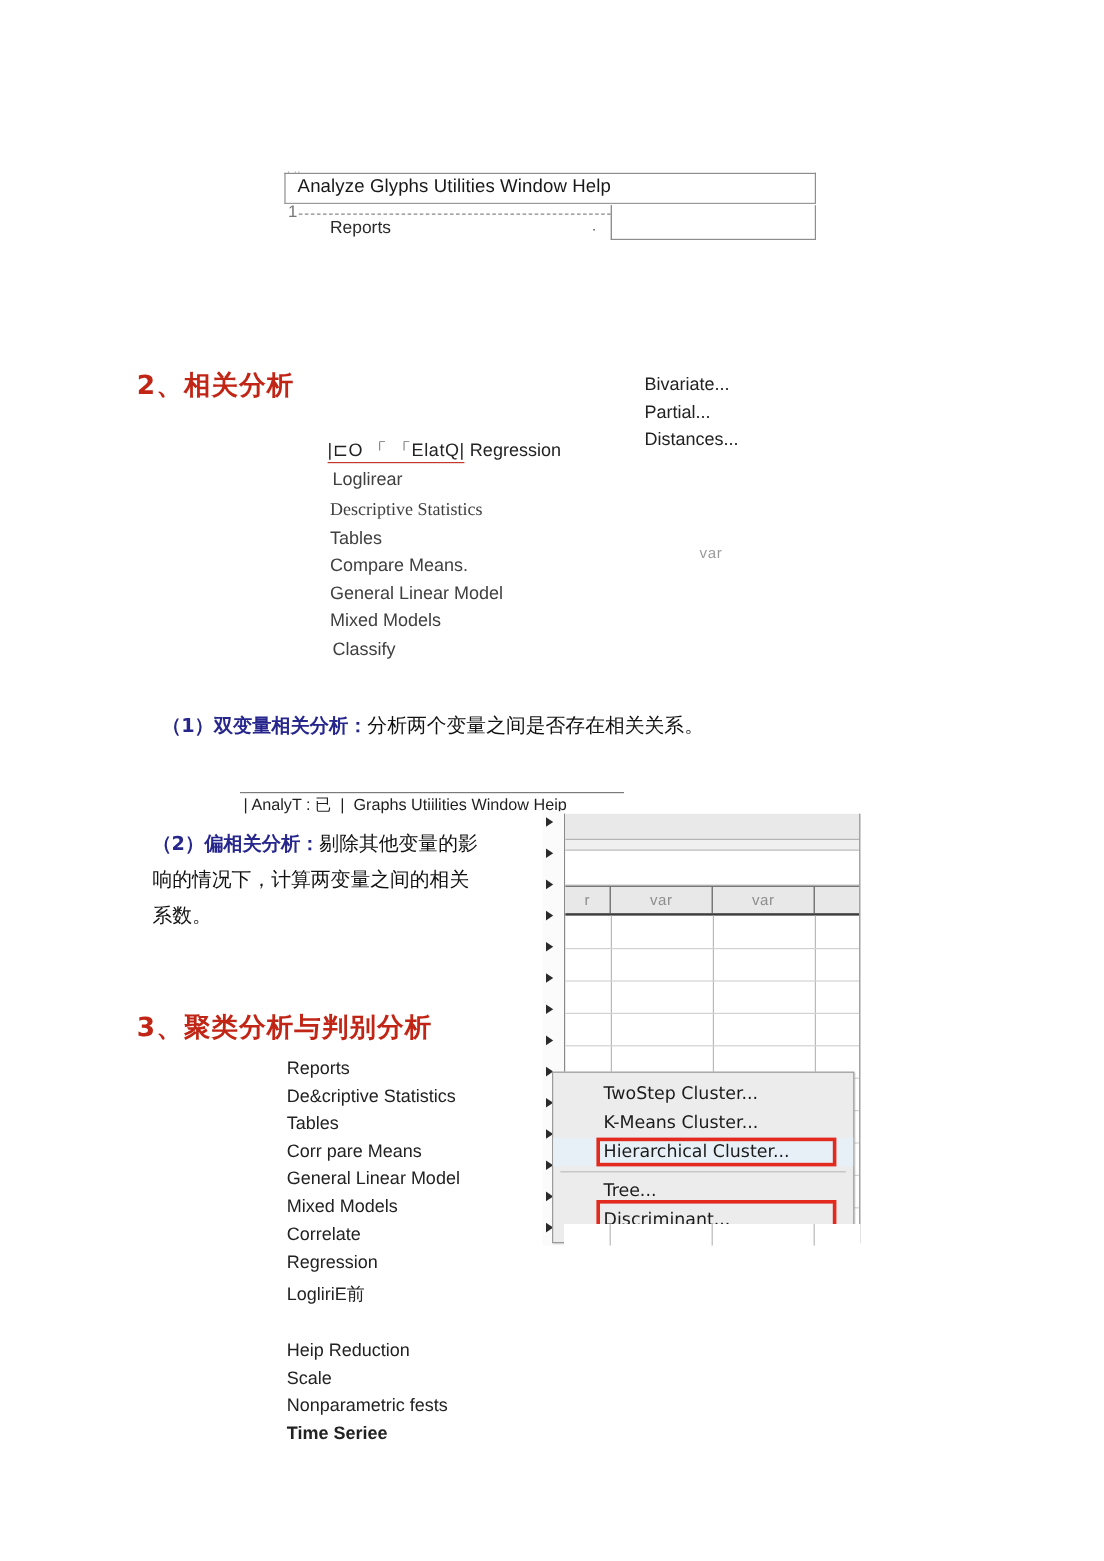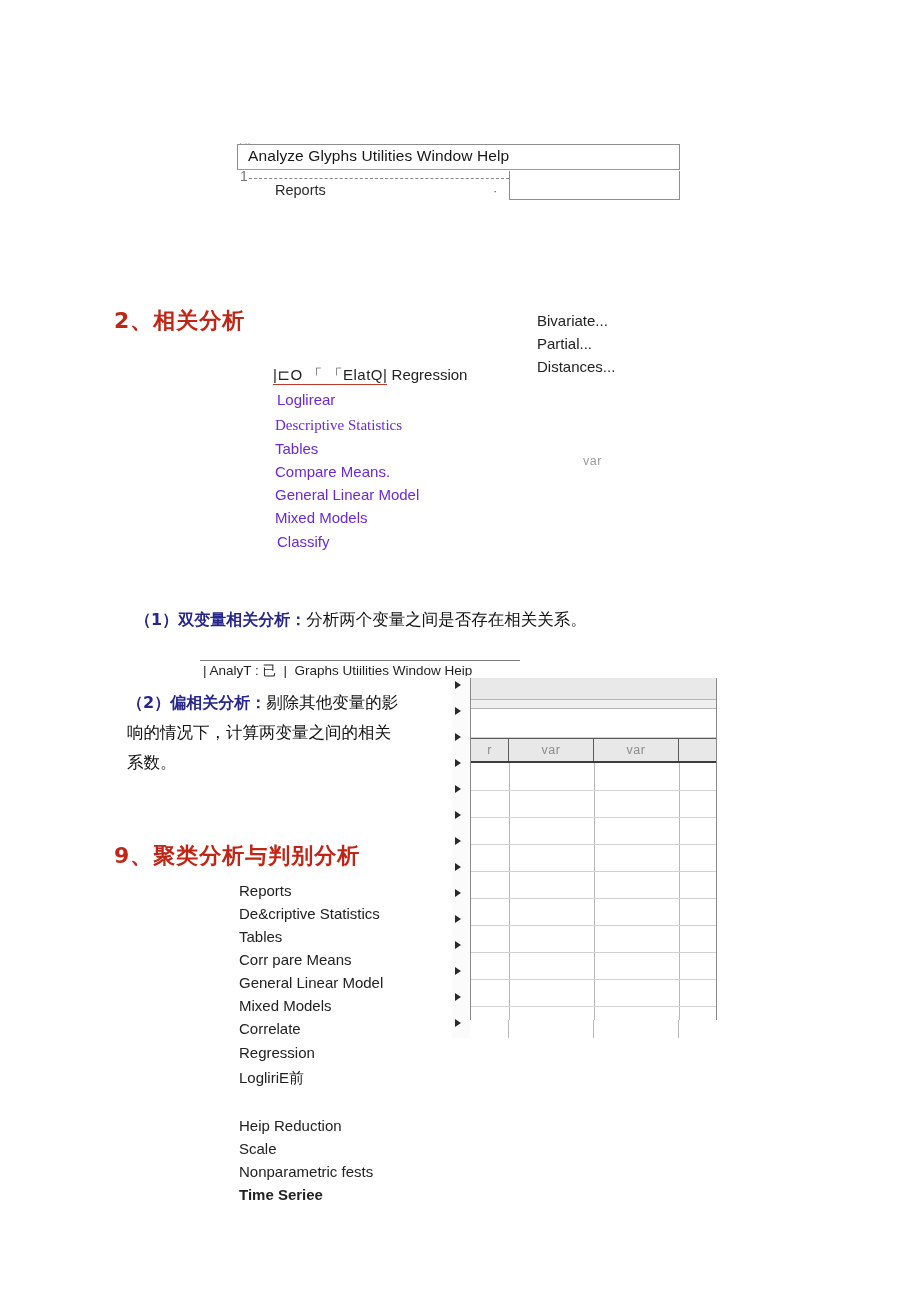--- a/index.html
+++ b/index.html
@@ -100,21 +100,21 @@
     white-space: pre;
   }
   #heading-2 { left: 114px; top: 306px; }
   #heading-3 { left: 114px; top: 841px; }
 
   
   .menu2-item {
     position: absolute;
     left: 275px;
     font-size: 15px;
-    color: #6d28d9;
+    color: #404040;
     white-space: pre;
   }
   #m2-loglinear   { top: 391px; left: 277px; }
   #m2-descriptive { top: 417px; font-family: Liberation Serif, serif; }
   #m2-tables      { top: 440px; }
   #m2-compare     { top: 463px; }
   #m2-glm         { top: 486px; }
   #m2-mixed       { top: 509px; }
   #m2-classify    { top: 533px; left: 277px; }
 
@@ -160,21 +160,21 @@
     color: #111;
     white-space: pre;
     line-height: 30px;
   }
   .para .blue {
     color: #26268c;
     font-family: "DejaVu Sans", sans-serif;
     font-weight: bold;
     font-size: 16px;
   }
-  #para-1 { left: 135px; top: 605px; }
+  #para-1 { left: 135px; top: 590px; }
   #para-2 { left: 127px; top: 688px; width: 330px; }
   #spss-menubar-rule {
     position: absolute;
     left: 200px; top: 660px;
     width: 320px;
     border-top: 1px solid #7b7b7b;
   }
   #spss-menubar-text {
     position: absolute;
     left: 203px; top: 662px;
@@ -414,28 +414,39 @@
     <div class="rail-arrow" style="top:161px"></div>
     <div class="rail-arrow" style="top:187px"></div>
     <div class="rail-arrow" style="top:213px"></div>
     <div class="rail-arrow" style="top:239px"></div>
     <div class="rail-arrow" style="top:265px"></div>
     <div class="rail-arrow" style="top:291px"></div>
     <div class="rail-arrow" style="top:317px"></div>
     <div class="rail-arrow" style="top:343px"></div>
   </div>
 
+  <div id="popup-menu">
+    <div class="popup-item">TwoStep Cluster...</div>
+    <div class="popup-item">K-Means Cluster...</div>
+    <div class="popup-item hl-band">Hierarchical Cluster...</div>
+    <div class="popup-sep"></div>
+    <div class="popup-item">Tree...</div>
+    <div class="popup-item">Discriminant...</div>
+
+    <div class="redbox" id="redbox-hier"></div>
+    <div class="redbox" id="redbox-disc"></div>
+  </div>
 
   <div id="bottom-strip">
     <div class="bs-v" style="left:38px"></div>
     <div class="bs-v" style="left:123px"></div>
     <div class="bs-v" style="left:208px"></div>
   </div>
 
-  <div class="heading-red" id="heading-3">9、聚类分析与判别分析</div>
+  <div class="heading-red" id="heading-3">3、聚类分析与判别分析</div>
 
   <div class="menu3-item" id="m3-0">Reports</div>
   <div class="menu3-item" id="m3-1">De&amp;criptive Statistics</div>
   <div class="menu3-item" id="m3-2">Tables</div>
   <div class="menu3-item" id="m3-3">Corr pare Means</div>
   <div class="menu3-item" id="m3-4">General Linear Model</div>
   <div class="menu3-item" id="m3-5">Mixed Models</div>
   <div class="menu3-item" id="m3-6">Correlate</div>
   <div class="menu3-item" id="m3-7">Regression</div>
   <div class="menu3-item" id="m3-8">LogliriE前</div>

